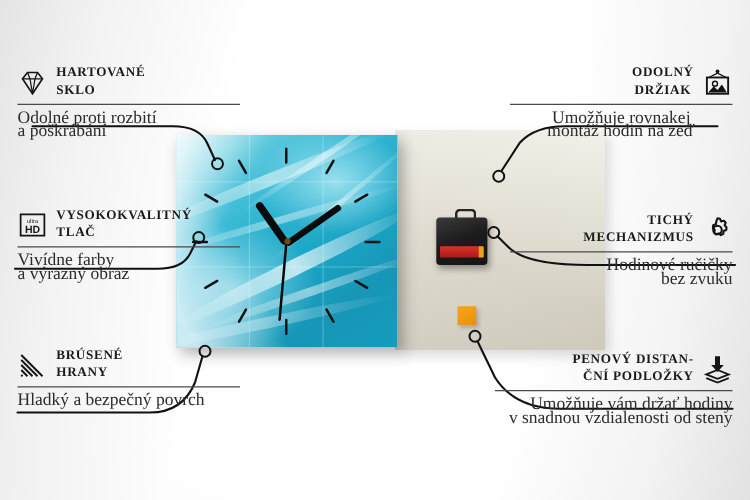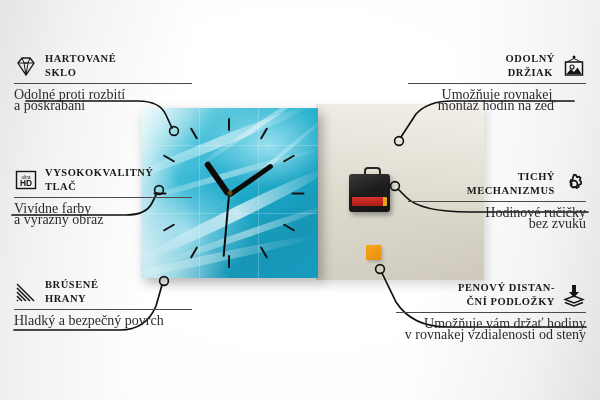--- a/index.html
+++ b/index.html
@@ -259,16 +259,16 @@
         <div class="f-title">ČNÍ PODLOŽKY</div>
       </div>
       <svg class="f-icon" viewBox="0 0 24 24">
         <path d="M10 2 h4 v7 h3 l-5 5.5 -5-5.5 h3 z" fill="#141414"></path>
         <path d="M3 16.5 L12 13 L21 16.5 L12 20 Z" fill="none" stroke="#141414" stroke-width="1.4"></path>
         <path d="M3 19.5 L12 23 L21 19.5" fill="none" stroke="#141414" stroke-width="1.4"></path>
       </svg>
     </div>
     <div class="f-rule"></div>
     <div class="f-sub">Umožňuje vám držať hodiny</div>
-    <div class="f-sub">v rovnakej vzdialenosti od steny</div>
+    <div class="f-sub">v snadnou vzdialenosti od steny</div>
   </div>
 
 </div>
 
 </body></html>

